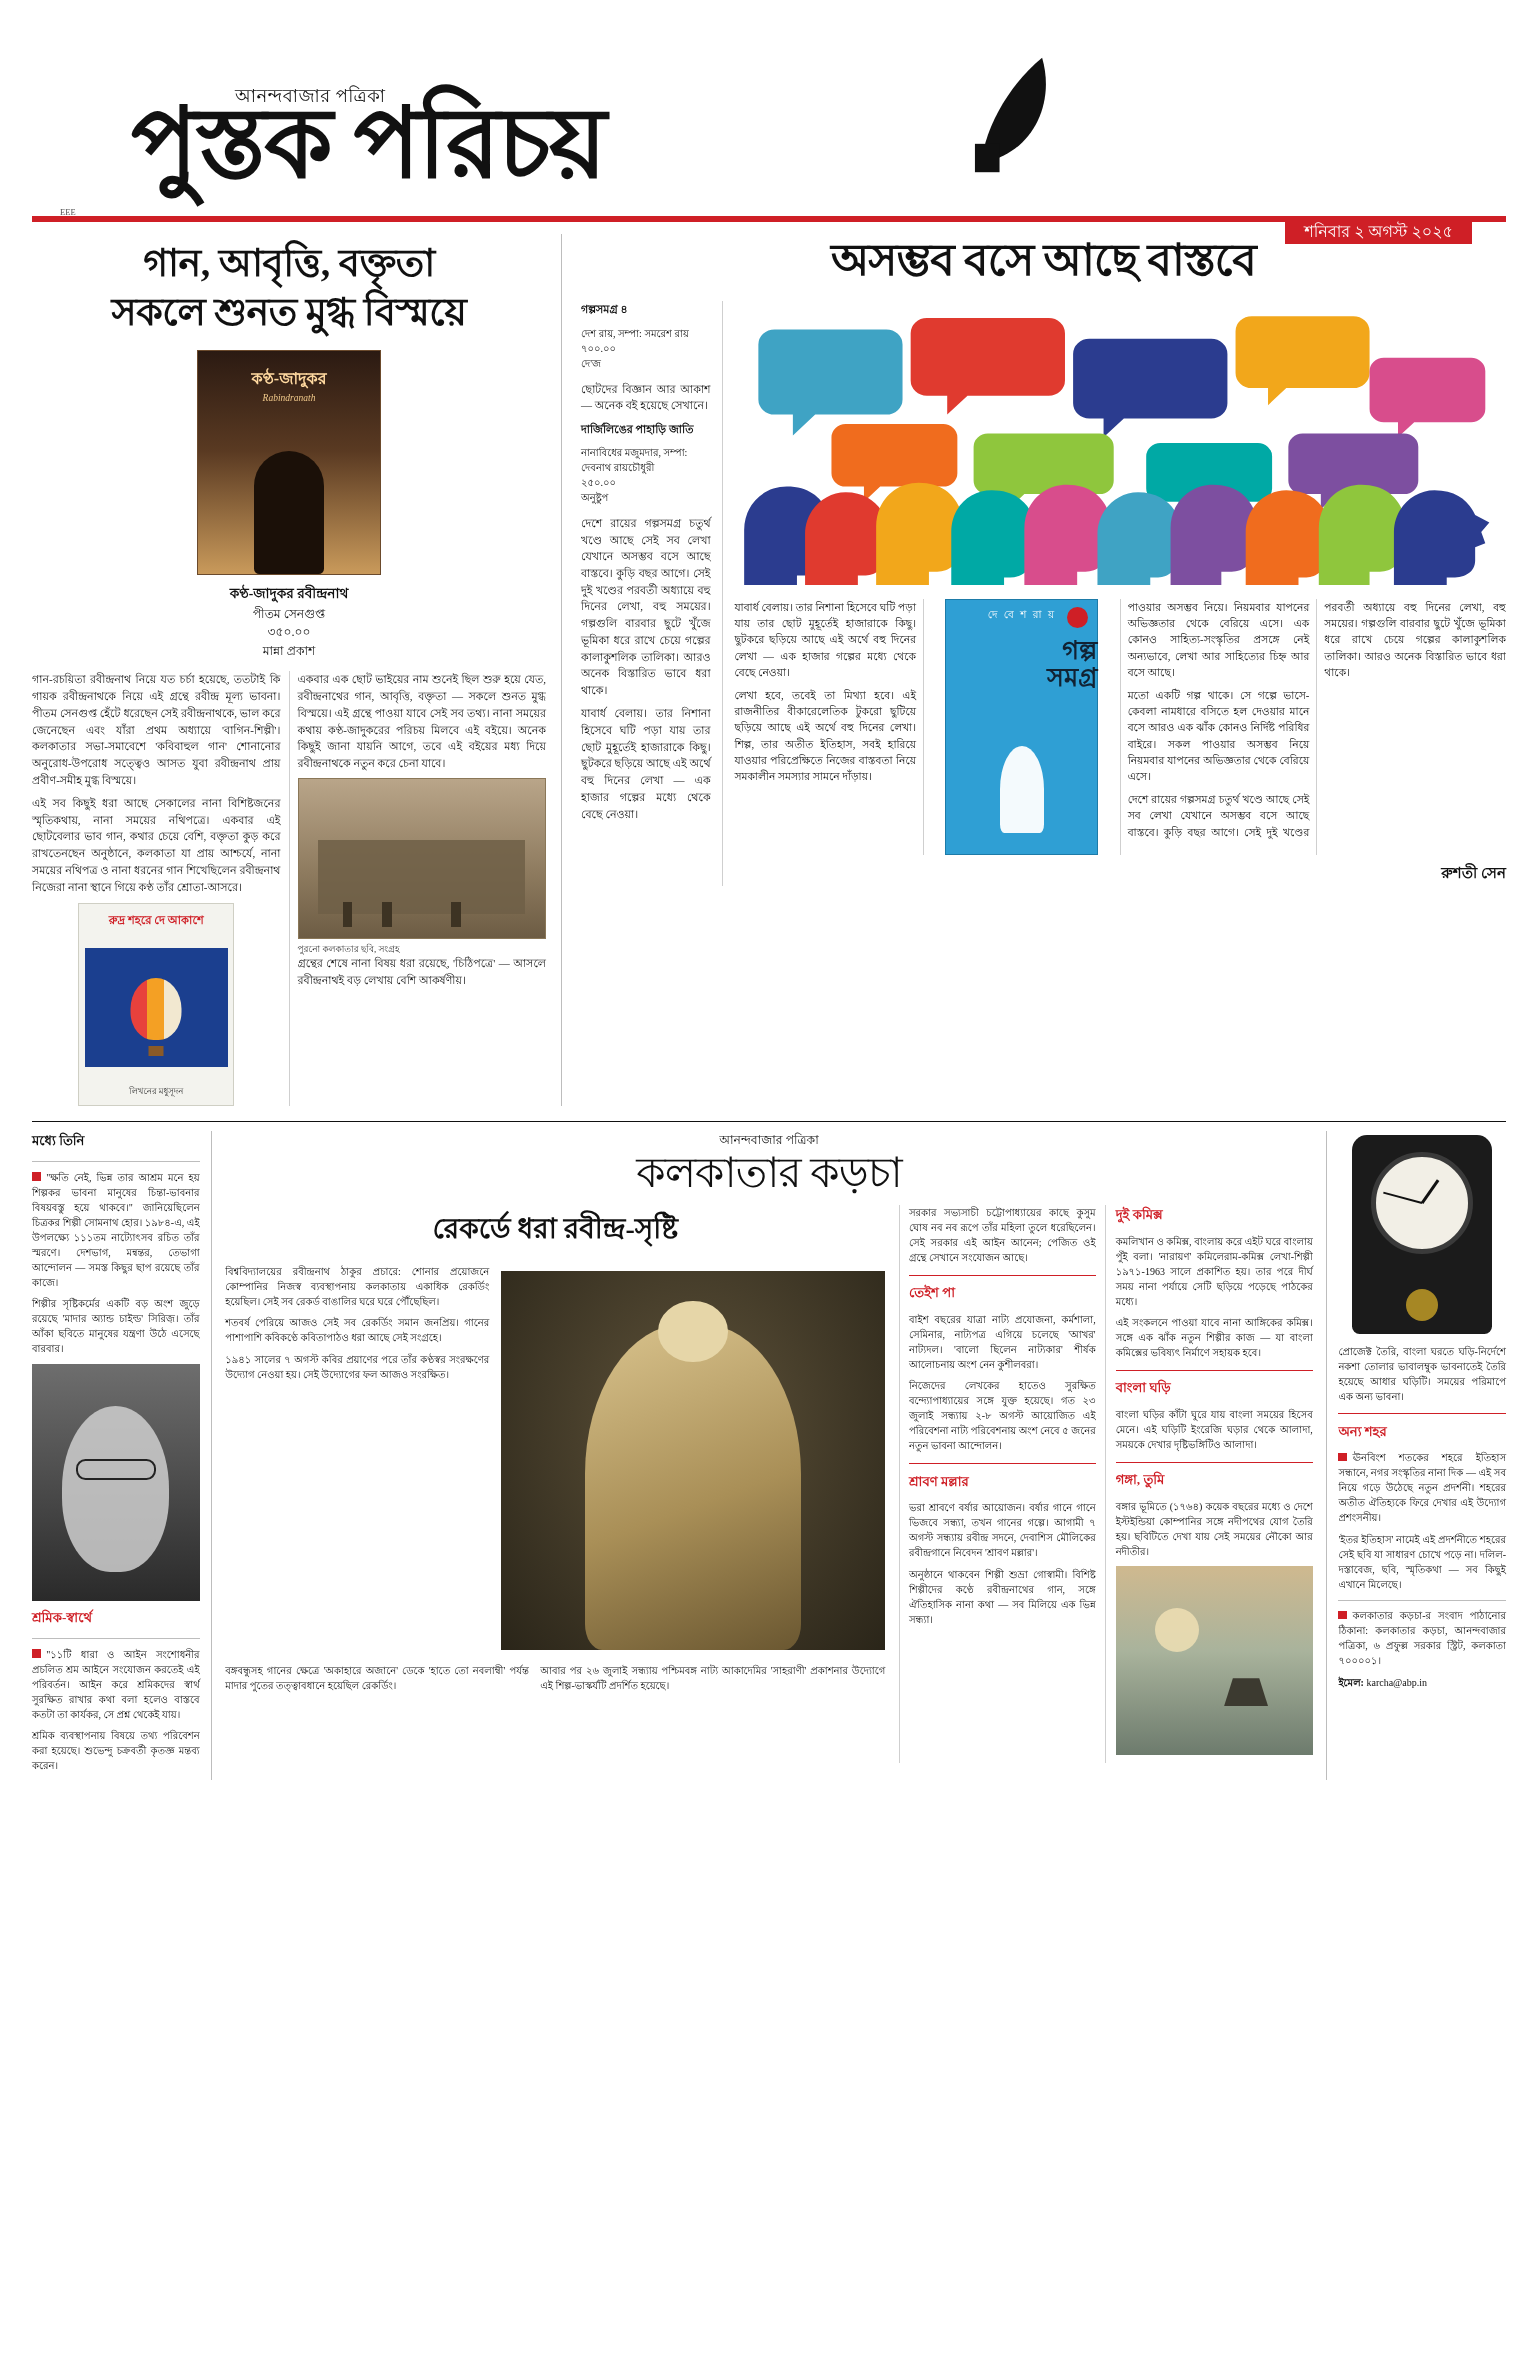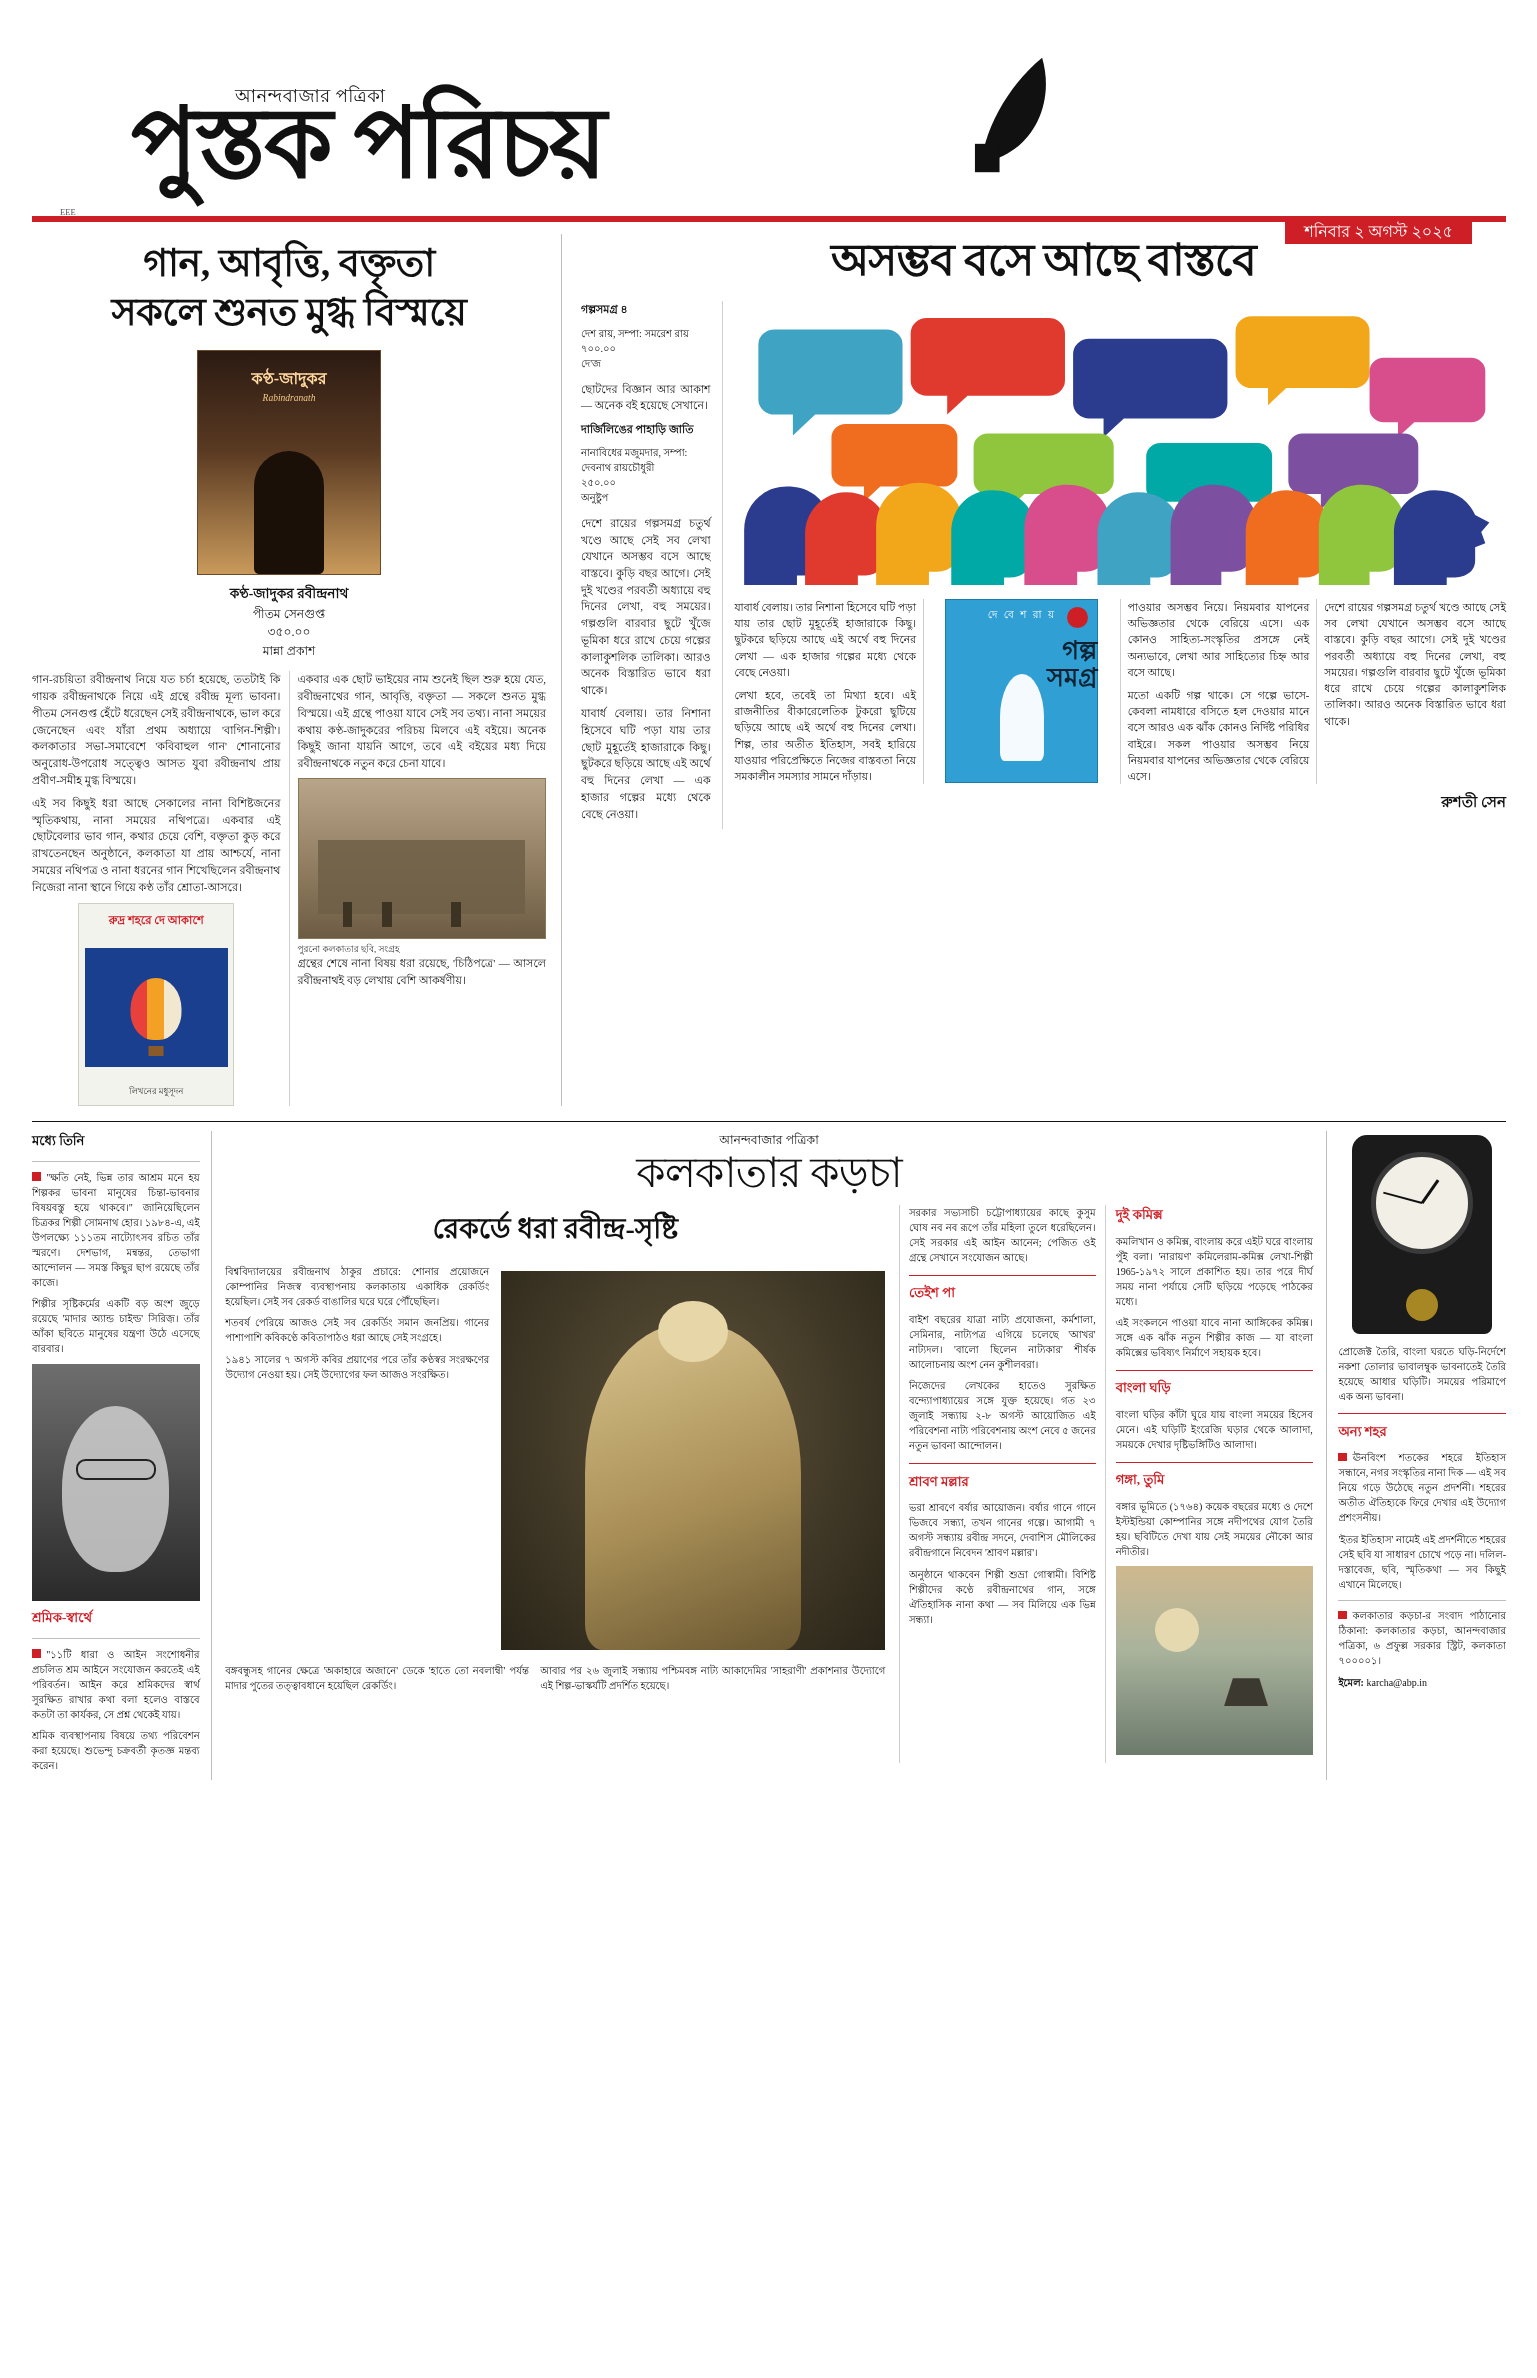--- a/index.html
+++ b/index.html
@@ -124,21 +124,21 @@
   .rc-grid { display:flex; gap:0; }
   .rc-c1 { width:142px; padding-right:11.4px; border-right:0.9px solid #cfcfcf; }
   .rc-rest { flex:1; padding-left:11.4px; }
   .sec-label { font-size:11px; font-weight:bold; margin:0 0 5.7px; }
   .bm-small { font-size:10px; line-height:1.5; margin:0 0 9.5px; }
 
   .hero-art { width:100%; height:284px; position:relative; overflow:hidden; margin-bottom:9.5px;}
   .rc-cols { column-count:4; column-gap:15px; column-rule:0.9px solid #cfcfcf; }
   .rc-cols p.body { font-size:10.7px; }
 
-  .cover-dey { width:153px; height:184px; margin:5.7px auto; position:relative;
+  .cover-dey { width:153px; height:256px; margin:5.7px auto; position:relative;
     background:#2f9fd4; border:0.9px solid #1d7ba8; break-inside:avoid; }
   .cover-dey .cd-top { position:absolute; top:7.6px; left:0; right:0; text-align:center;
     color:#fff; font-size:10.4px; letter-spacing:1.9px; }
   .cover-dey .cd-title { position:absolute; top:38px; left:0; right:0; text-align:right;
     color:#123; font-size:25.6px; font-weight:bold; line-height:1.05; }
   .cover-dey .cd-feather { position:absolute; bottom:21px; left:50%; transform:translateX(-50%);
     width:44px; height:87px; background:#fff; border-radius:50% 50% 10% 10%; opacity:.95; }
   .cover-dey .cd-dot { position:absolute; top:7.6px; right:9.5px; width:21px; height:21px;
     border-radius:50%; background:#cf1f26; }
   .byline { text-align:right; font-size:15px; font-weight:bold; margin-top:5.7px; }
@@ -409,21 +409,21 @@
           <p class="small">বাইশ বছরের যাত্রা নাট্য প্রযোজনা, কর্মশালা, সেমিনার, নাট্যপত্র এগিয়ে চলেছে 'আখর' নাট্যদল। 'বালো ছিলেন নাট্যকার' শীর্ষক আলোচনায় অংশ নেন কুশীলবরা।</p>
           <p class="small">নিজেদের লেখকের হাতেও সুরক্ষিত বন্দ্যোপাধ্যায়ের সঙ্গে যুক্ত হয়েছে। গত ২৩ জুলাই সন্ধ্যায় ২-৮ অগস্ট আয়োজিত এই পরিবেশনা নাট্য পরিবেশনায় অংশ নেবে ৫ জনের নতুন ভাবনা আন্দোলন।</p>
           <div class="hr-red"></div>
           <div class="sub-head sub-head-red">শ্রাবণ মল্লার</div>
           <p class="small">ভরা শ্রাবণে বর্ষার আয়োজন। বর্ষার গানে গানে ভিজবে সন্ধ্যা, তখন গানের গল্পে। আগামী ৭ অগস্ট সন্ধ্যায় রবীন্দ্র সদনে, দেবাশিস মৌলিকের রবীন্দ্রগানে নিবেদন 'শ্রাবণ মল্লার'।</p>
           <p class="small">অনুষ্ঠানে থাকবেন শিল্পী শুভ্রা গোস্বামী। বিশিষ্ট শিল্পীদের কণ্ঠে রবীন্দ্রনাথের গান, সঙ্গে ঐতিহাসিক নানা কথা — সব মিলিয়ে এক ভিন্ন সন্ধ্যা।</p>
         </div>
 
         <div style="width:19%; padding-left:9.5px;">
           <div class="sub-head sub-head-red">দুই কমিক্স</div>
-          <p class="small">কমলিখান ও কমিক্স, বাংলায় করে এইট ঘরে বাংলায় পুঁই বলা। 'নারায়ণ' কমিলেরাম-কমিক্স লেখা-শিল্পী 1965-১৯৭২ সালে প্রকাশিত হয়। তার পরে দীর্ঘ সময় নানা পর্যায়ে সেটি ছড়িয়ে পড়েছে পাঠকের মধ্যে।</p>
+          <p class="small">কমলিখান ও কমিক্স, বাংলায় করে এইট ঘরে বাংলায় পুঁই বলা। 'নারায়ণ' কমিলেরাম-কমিক্স লেখা-শিল্পী ১৯৭১-1963 সালে প্রকাশিত হয়। তার পরে দীর্ঘ সময় নানা পর্যায়ে সেটি ছড়িয়ে পড়েছে পাঠকের মধ্যে।</p>
           <p class="small">এই সংকলনে পাওয়া যাবে নানা আঙ্গিকের কমিক্স। সঙ্গে এক ঝাঁক নতুন শিল্পীর কাজ — যা বাংলা কমিক্সের ভবিষ্যৎ নির্মাণে সহায়ক হবে।</p>
           <div class="hr-red"></div>
           <div class="sub-head sub-head-red">বাংলা ঘড়ি</div>
           <p class="small">বাংলা ঘড়ির কাঁটা ঘুরে যায় বাংলা সময়ের হিসেব মেনে। এই ঘড়িটি ইংরেজি ঘড়ার থেকে আলাদা, সময়কে দেখার দৃষ্টিভঙ্গিটিও আলাদা।</p>
           <div class="hr-red"></div>
           <div class="sub-head sub-head-red">গঙ্গা, তুমি</div>
           <p class="small">বঙ্গার ভূমিতে (১৭৬৪) কয়েক বছরের মধ্যে ও দেশে ইস্টইন্ডিয়া কোম্পানির সঙ্গে নদীপথের যোগ তৈরি হয়। ছবিটিতে দেখা যায় সেই সময়ের নৌকো আর নদীতীর।</p>
           <div class="seascape">
             <div class="sun"></div>
             <div class="boat"></div>

